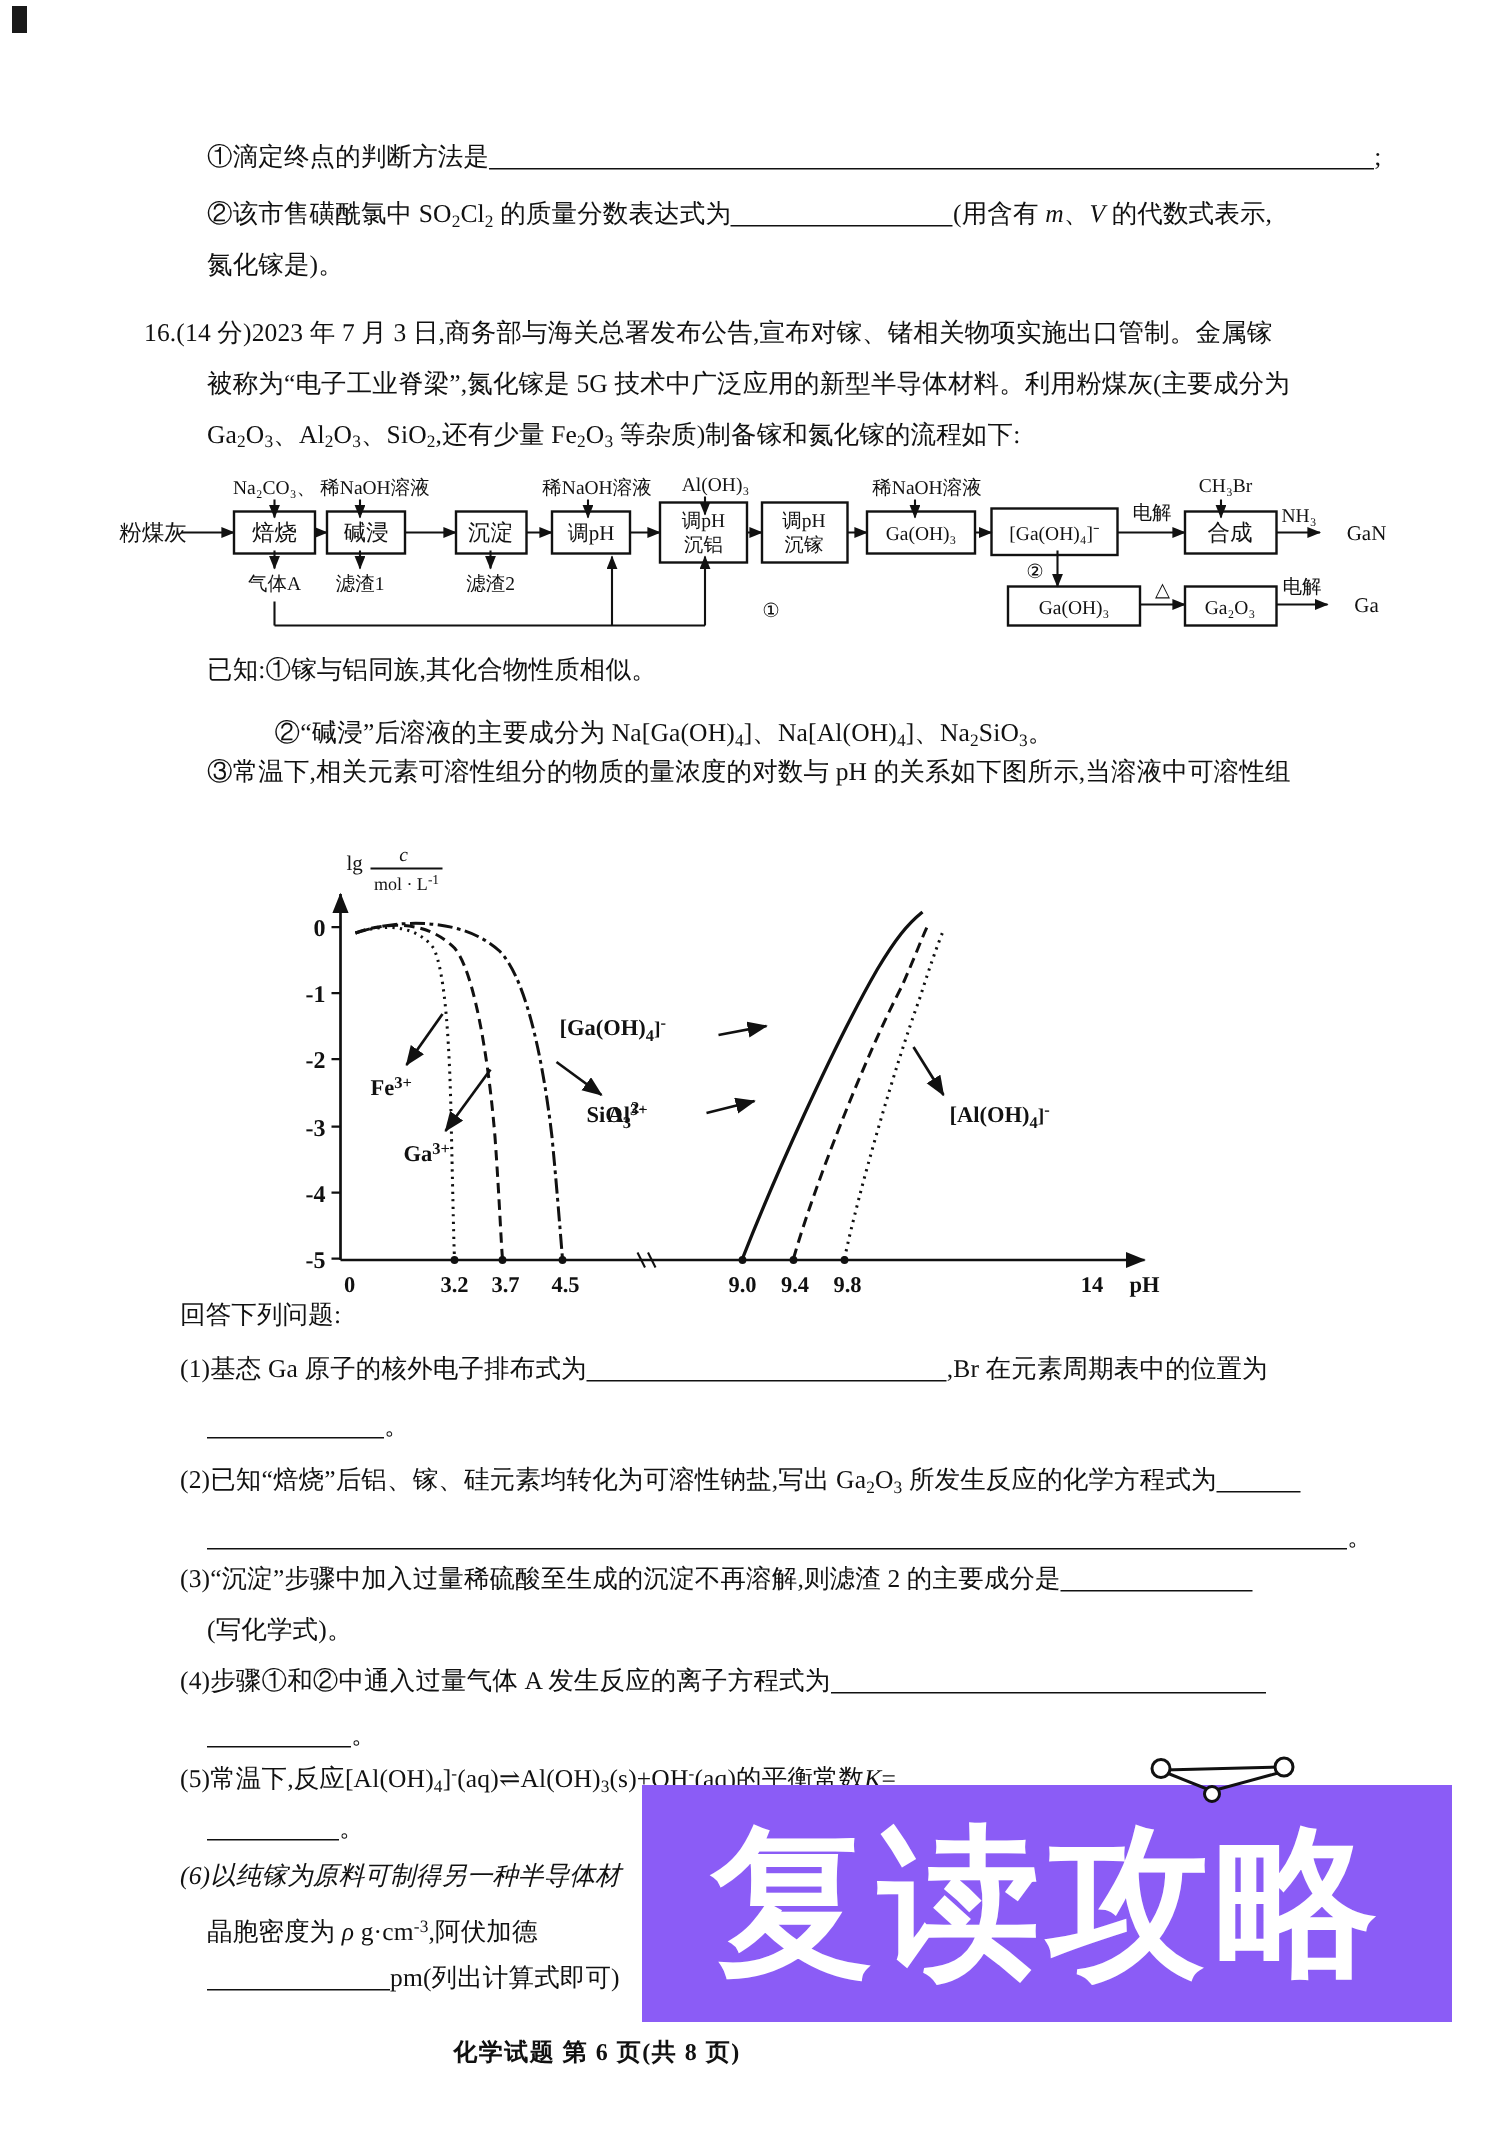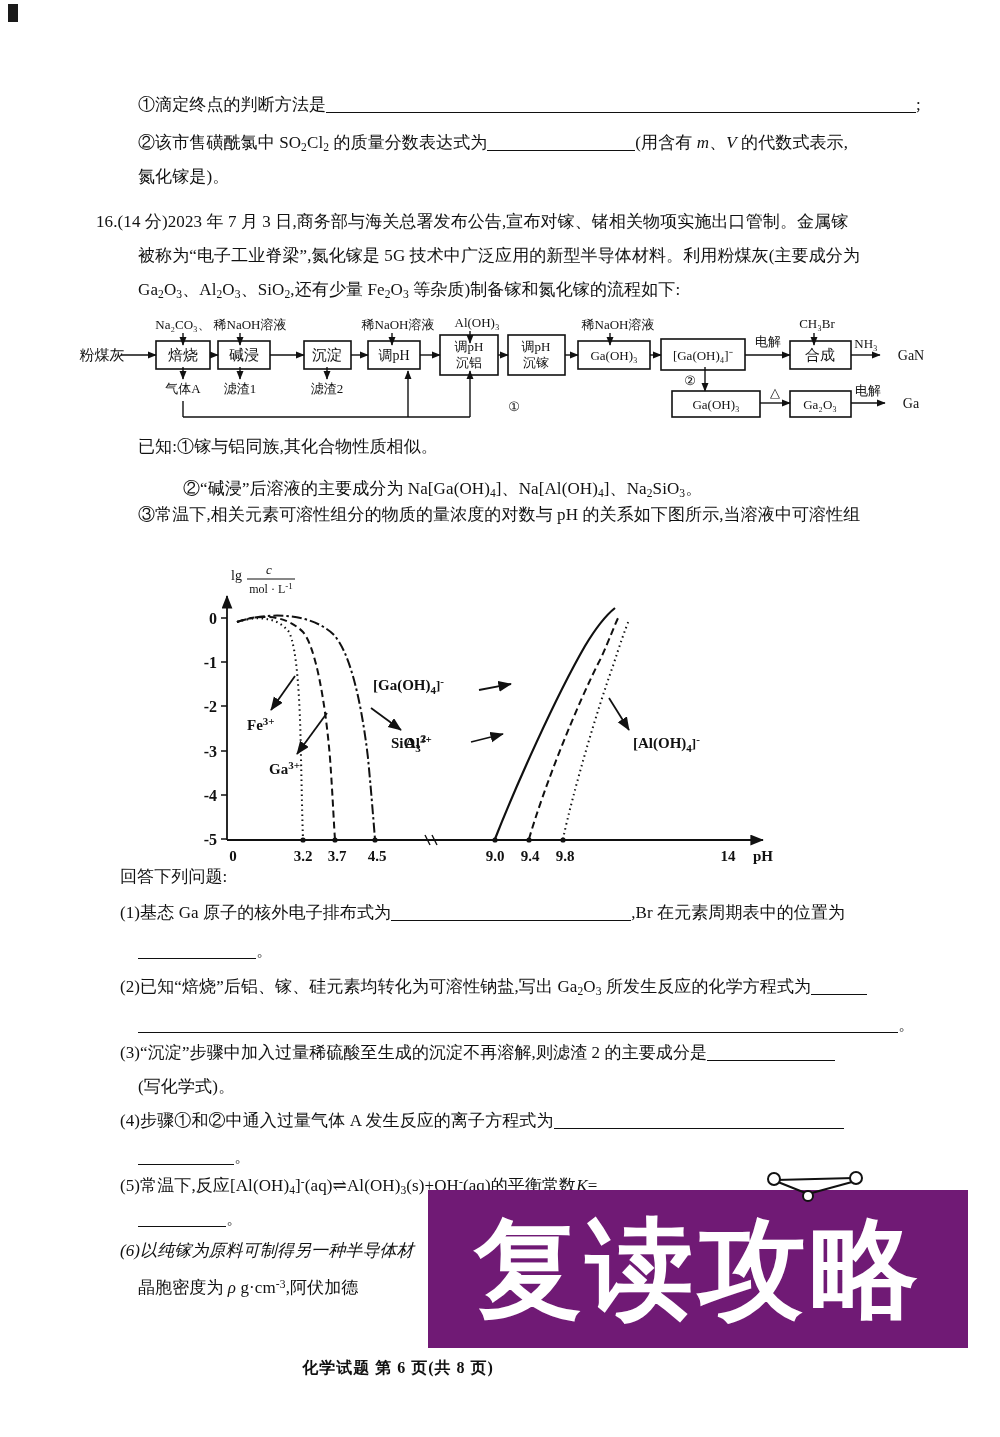--- a/index.html
+++ b/index.html
@@ -42,21 +42,21 @@
   .flow { position:absolute; left:0; top:0; }
 
   
   .chart { position:absolute; }
 
   
   .watermark {
     position:absolute;
     left:428px; top:1190px;
     width:540px; height:158px;
-    background:#701a75;
+    background:#8b5cf6;
     display:flex; align-items:center; justify-content:center;
     z-index:40;
   }
   .watermark span{
     color:#fff;
     font-size:108px;
     font-weight:bold;
     letter-spacing:4px;
     font-family:"DejaVu Sans","Liberation Sans",sans-serif;
     line-height:1;
@@ -342,20 +342,23 @@
   <div class="blk line" style="left:138px; top:1202px;">
     <span class="ul" style="width:88px;"></span><span>。</span>
   </div>
 
   <div class="blk line" style="left:120px; top:1234px;font-style:italic;">
     <span>(6)以纯镓为原料可制得另一种半导体材</span>
   </div>
   <div class="blk line" style="left:138px; top:1268px;">
     <span>晶胞密度为 </span><span class="ital">ρ</span><span> g·cm</span><sup>-3</sup><span>,阿伏加德</span>
   </div>
+  <div class="blk line" style="left:138px; top:1302px;">
+    <span class="ul" style="width:122px;"></span><span>pm(列出计算式即可)</span>
+  </div>
 
   <svg class="wm-deco" viewBox="0 0 110 34">
     <g stroke="#111" stroke-width="2" fill="none">
       <line x1="16" y1="12" x2="94" y2="10"></line>
       <line x1="18" y1="14" x2="48" y2="26"></line>
       <line x1="48" y1="26" x2="92" y2="14"></line>
       <circle cx="14" cy="11" r="6" fill="#fff"></circle>
       <circle cx="96" cy="10" r="6" fill="#fff"></circle>
       <circle cx="48" cy="28" r="5" fill="#fff"></circle>
     </g>

